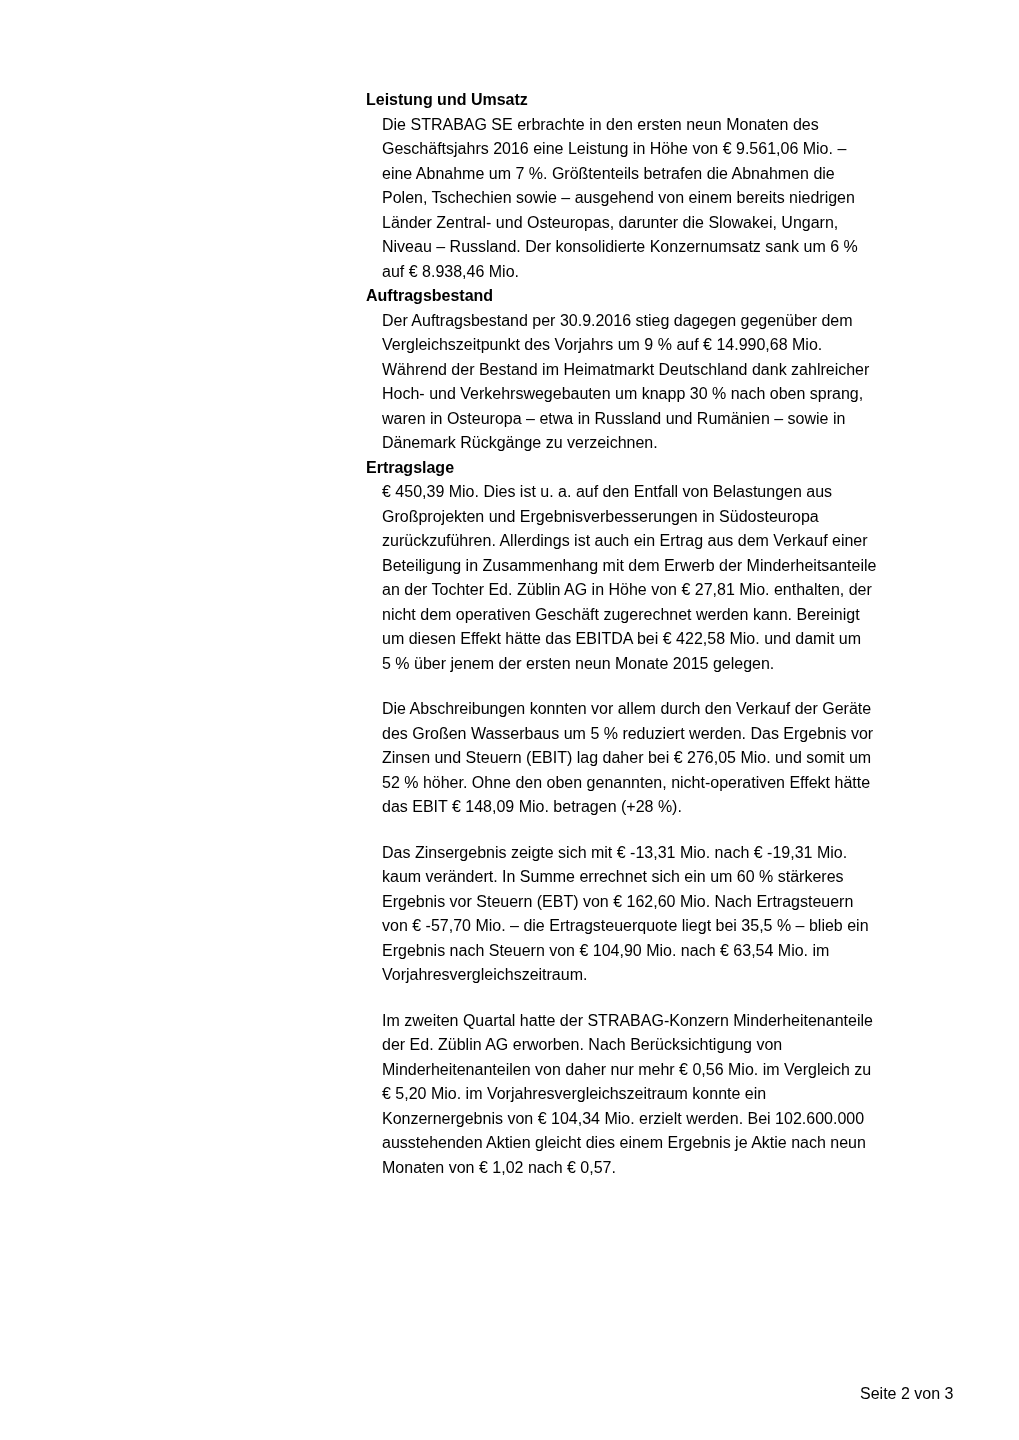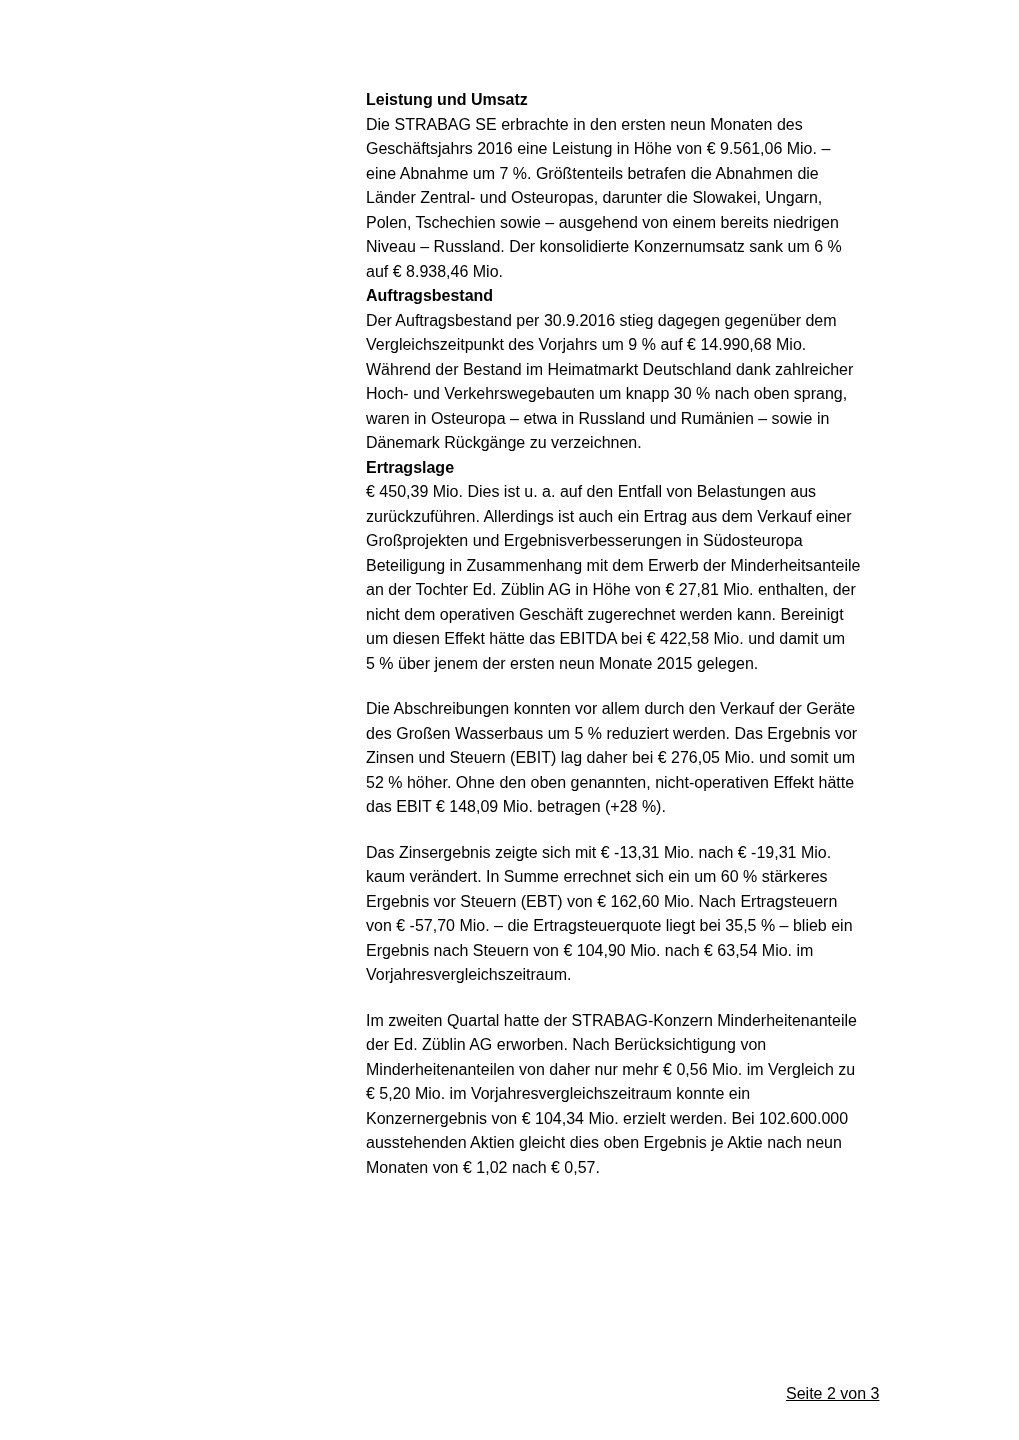--- a/index.html
+++ b/index.html
@@ -26,53 +26,52 @@
     line-height: 24.5px;
   }
   .section-heading {
     font-weight: 700;
     margin: 0;
     font-size: 16px;
     line-height: 24.5px;
     white-space: nowrap;
   }
   .para {
-    margin: 0 0 21px 0;
+    margin: 0 0 21px 16px;
   }
   .para:last-child {
     margin-bottom: 0;
   }
   .line {
     white-space: nowrap;
   }
   .footer {
     position: absolute;
-    left: 786px;
+    left: 860px;
     top: 1382px;
     font-size: 16px;
     line-height: 24px;
     white-space: nowrap;
-    text-decoration: underline;
   }
 </style>
 </head>
 <body>
 
 <div class="page">
 
   <div class="content">
 
     <section>
       <div class="section-heading">Leistung und Umsatz</div>
       <div class="para">
           <div class="line">Die STRABAG SE erbrachte in den ersten neun Monaten des</div>
           <div class="line">Geschäftsjahrs 2016 eine Leistung in Höhe von € 9.561,06 Mio. –</div>
           <div class="line">eine Abnahme um 7 %. Größtenteils betrafen die Abnahmen die</div>
+          <div class="line">Polen, Tschechien sowie – ausgehend von einem bereits niedrigen</div>
           <div class="line">Länder Zentral- und Osteuropas, darunter die Slowakei, Ungarn,</div>
-          <div class="line">Polen, Tschechien sowie – ausgehend von einem bereits niedrigen</div>
           <div class="line">Niveau – Russland. Der konsolidierte Konzernumsatz sank um 6 %</div>
           <div class="line">auf € 8.938,46 Mio.</div>
         </div>
     </section>
 
     <section>
       <div class="section-heading">Auftragsbestand</div>
       <div class="para">
           <div class="line">Der Auftragsbestand per 30.9.2016 stieg dagegen gegenüber dem</div>
           <div class="line">Vergleichszeitpunkt des Vorjahrs um 9 % auf € 14.990,68 Mio.</div>
@@ -80,22 +79,22 @@
           <div class="line">Hoch- und Verkehrswegebauten um knapp 30 % nach oben sprang,</div>
           <div class="line">waren in Osteuropa – etwa in Russland und Rumänien – sowie in</div>
           <div class="line">Dänemark Rückgänge zu verzeichnen.</div>
         </div>
     </section>
 
     <section>
       <div class="section-heading">Ertragslage</div>
       <div class="para">
           <div class="line">€ 450,39 Mio. Dies ist u. a. auf den Entfall von Belastungen aus</div>
+          <div class="line">Großprojekten und Ergebnisverbesserungen in Südosteuropa</div>
           <div class="line">zurückzuführen. Allerdings ist auch ein Ertrag aus dem Verkauf einer</div>
-          <div class="line">Großprojekten und Ergebnisverbesserungen in Südosteuropa</div>
           <div class="line">Beteiligung in Zusammenhang mit dem Erwerb der Minderheitsanteile</div>
           <div class="line">an der Tochter Ed. Züblin AG in Höhe von € 27,81 Mio. enthalten, der</div>
           <div class="line">nicht dem operativen Geschäft zugerechnet werden kann. Bereinigt</div>
           <div class="line">um diesen Effekt hätte das EBITDA bei € 422,58 Mio. und damit um</div>
           <div class="line">5 % über jenem der ersten neun Monate 2015 gelegen.</div>
         </div>
       <div class="para">
           <div class="line">Die Abschreibungen konnten vor allem durch den Verkauf der Geräte</div>
           <div class="line">des Großen Wasserbaus um 5 % reduziert werden. Das Ergebnis vor</div>
           <div class="line">Zinsen und Steuern (EBIT) lag daher bei € 276,05 Mio. und somit um</div>
@@ -109,21 +108,21 @@
           <div class="line">von € -57,70 Mio. – die Ertragsteuerquote liegt bei 35,5 % – blieb ein</div>
           <div class="line">Ergebnis nach Steuern von € 104,90 Mio. nach € 63,54 Mio. im</div>
           <div class="line">Vorjahresvergleichszeitraum.</div>
         </div>
       <div class="para">
           <div class="line">Im zweiten Quartal hatte der STRABAG-Konzern Minderheitenanteile</div>
           <div class="line">der Ed. Züblin AG erworben. Nach Berücksichtigung von</div>
           <div class="line">Minderheitenanteilen von daher nur mehr € 0,56 Mio. im Vergleich zu</div>
           <div class="line">€ 5,20 Mio. im Vorjahresvergleichszeitraum konnte ein</div>
           <div class="line">Konzernergebnis von € 104,34 Mio. erzielt werden. Bei 102.600.000</div>
-          <div class="line">ausstehenden Aktien gleicht dies oben Ergebnis je Aktie nach neun</div>
+          <div class="line">ausstehenden Aktien gleicht dies einem Ergebnis je Aktie nach neun</div>
           <div class="line">Monaten von € 1,02 nach € 0,57.</div>
         </div>
     </section>
 
   </div>
 
   <div class="footer">Seite 2 von 3</div>
 
 </div>
 

